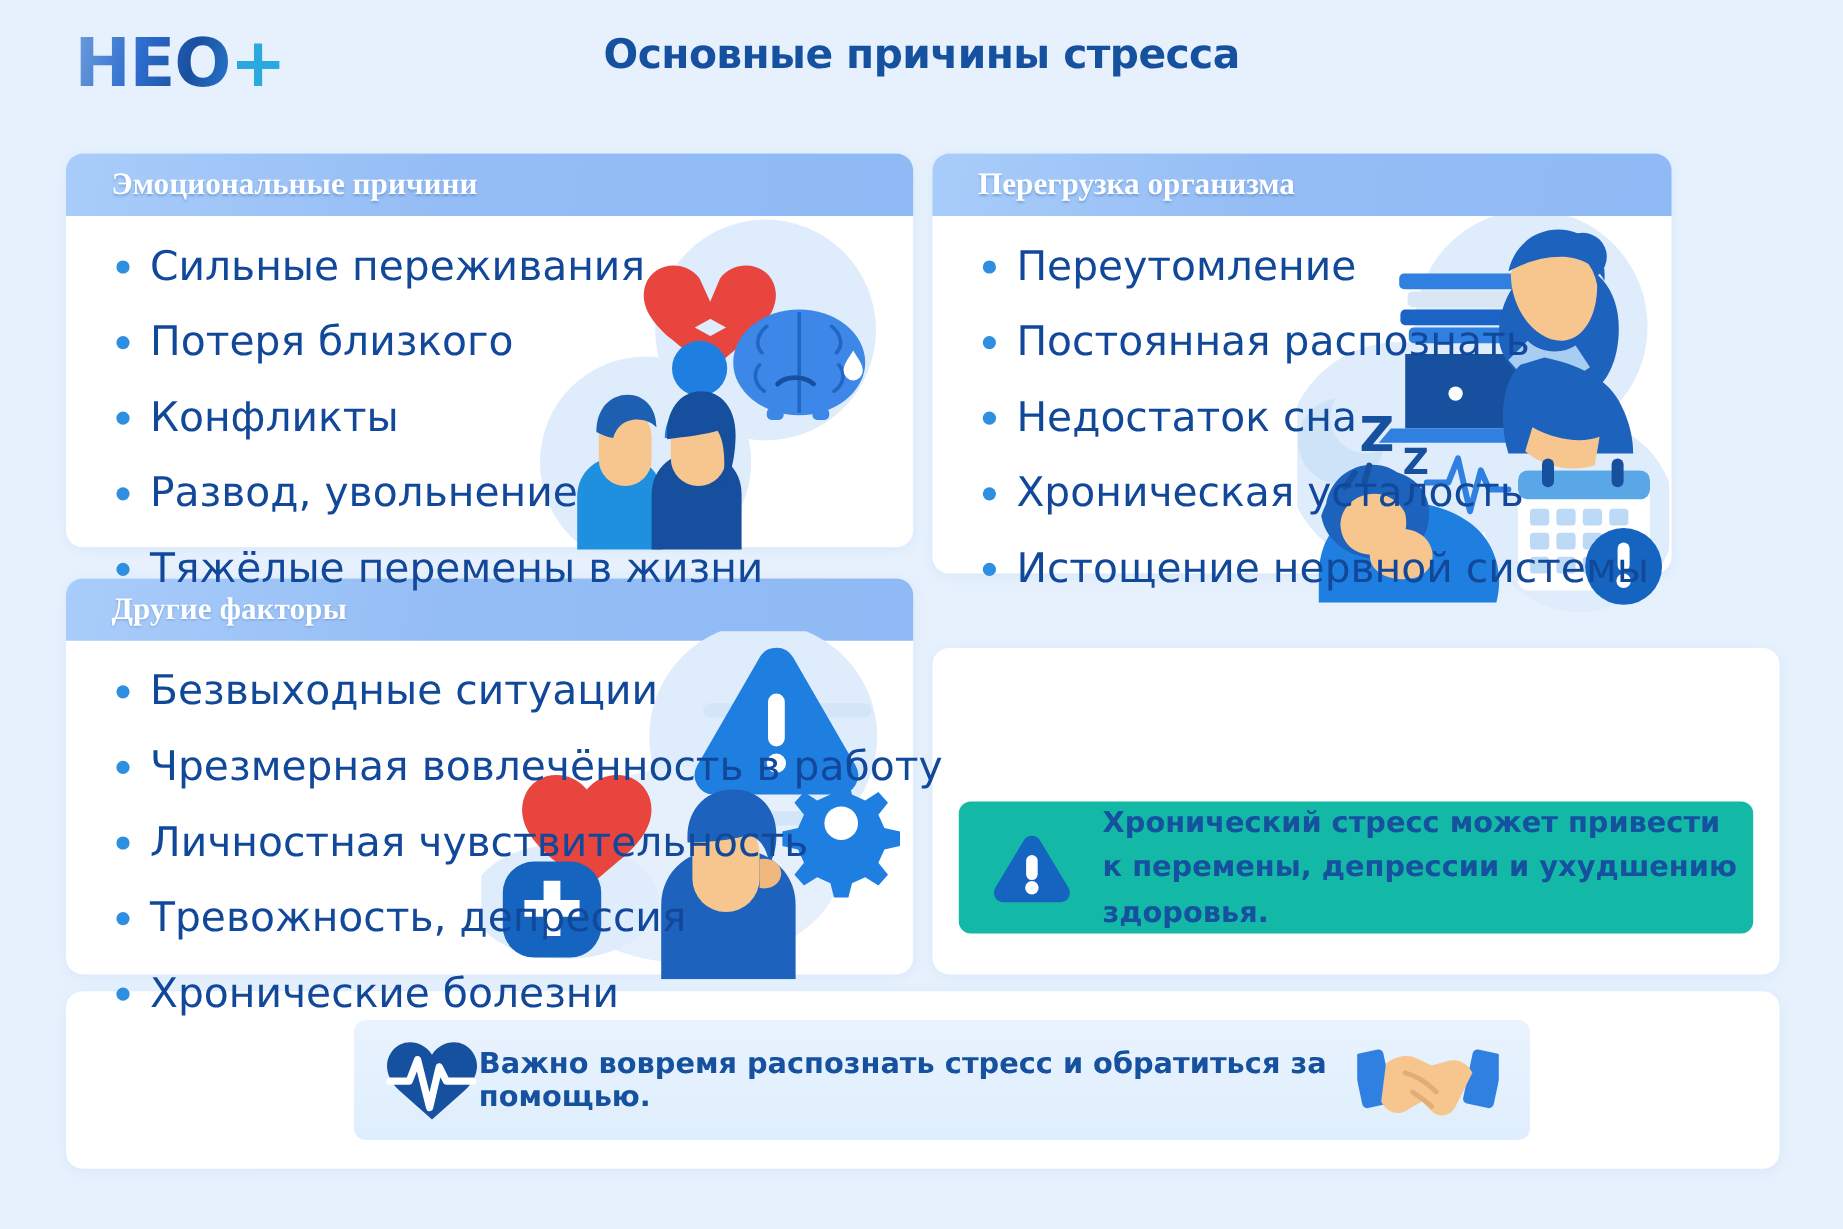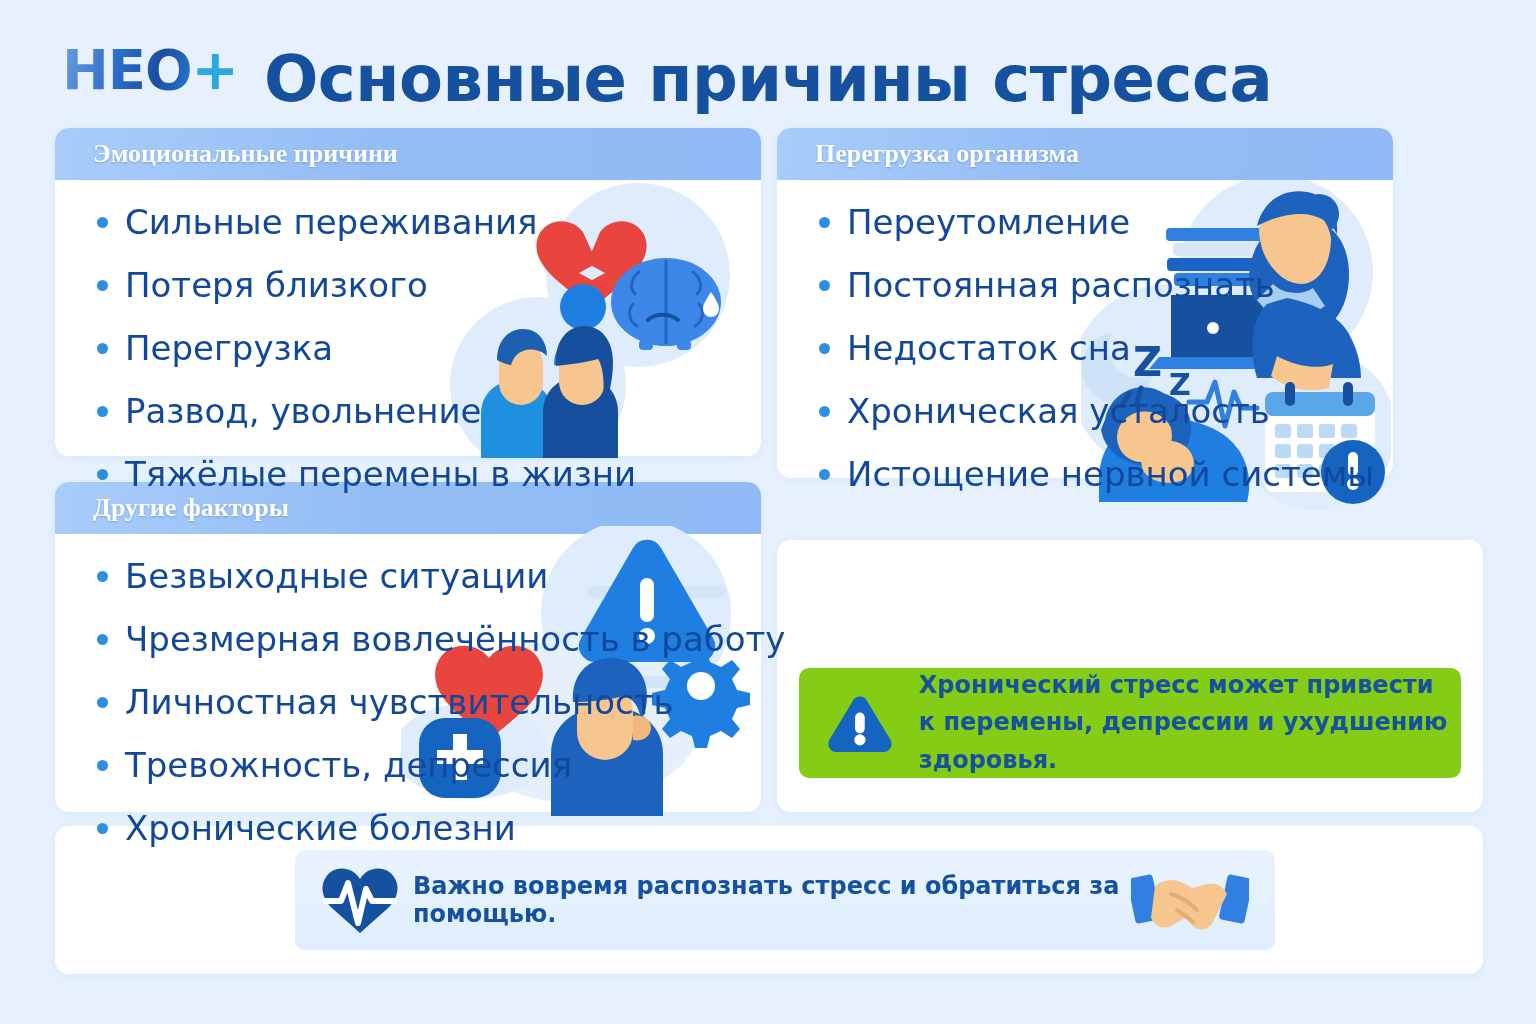--- a/index.html
+++ b/index.html
@@ -12,21 +12,21 @@
 
   body {
     background: #e6f1fd;
     font-family: "Liberation Sans", "DejaVu Sans", sans-serif;
     position: relative;
   }
 
   
   .header {
     position: absolute;
-    top: 16px; left: 0;
+    top: 0; left: 0;
     width: 1536px;
     height: 118px;
   }
 
   .logo {
     position: absolute;
     left: 62px;
     top: 26px;
     font-size: 56px;
     font-weight: 800;
@@ -38,21 +38,21 @@
     color: transparent;
     font-family: "DejaVu Sans", sans-serif;
   }
   .logo .plus { color: #2aa8e0; -webkit-text-fill-color: #2aa8e0; }
 
   .page-title {
     position: absolute;
     left: 0; right: 0;
     top: 26px;
     text-align: center;
-    font-size: 64px;
+    font-size: 34px;
     font-weight: 700;
     color: #15519e;
     letter-spacing: -0.5px;
     font-family: "DejaVu Sans", sans-serif;
   }
 
   
   .card {
     position: absolute;
     background: #ffffff;
@@ -106,21 +106,21 @@
   #card-footer    { left: 55px;  top: 826px; width: 1428px; height: 148px; }
 
   
   .illus { position: absolute; pointer-events: none; z-index: 2; }
 
   
   .warn-box {
     position: absolute;
     left: 22px; top: 128px;
     width: 662px; height: 110px;
-    background: #84cc16;
+    background: #14b8a6;
     border-radius: 10px;
     display: flex;
     align-items: center;
     padding-left: 28px;
   }
   .warn-text {
     margin-left: 26px;
     color: #15519e;
     font-size: 24px;
     font-weight: 600;
@@ -135,21 +135,20 @@
     width: 980px; height: 100px;
     background: linear-gradient(180deg, #e9f3fe 0%, #dfeefd 100%);
     border-radius: 10px;
     display: flex;
     align-items: center;
     padding: 0 26px;
   }
   .footer-text {
     flex: 1;
     text-align: left;
-    margin-left: 14px;
     color: #15519e;
     font-size: 24px;
     font-weight: 600;
     font-family: "DejaVu Sans", sans-serif;
   }
 </style>
 </head>
 <body>
 
 <div class="header">
@@ -166,21 +165,21 @@
       <li>
           <span class="dot"></span>
           <span>Сильные переживания</span>
         </li>
       <li>
           <span class="dot"></span>
           <span>Потеря близкого</span>
         </li>
       <li>
           <span class="dot"></span>
-          <span>Перегрузка</span>
+          <span>Конфликты</span>
         </li>
       <li>
           <span class="dot"></span>
           <span>Развод, увольнение</span>
         </li>
       <li>
           <span class="dot"></span>
           <span>Тяжёлые перемены в жизни</span>
         </li>
     </ul>

